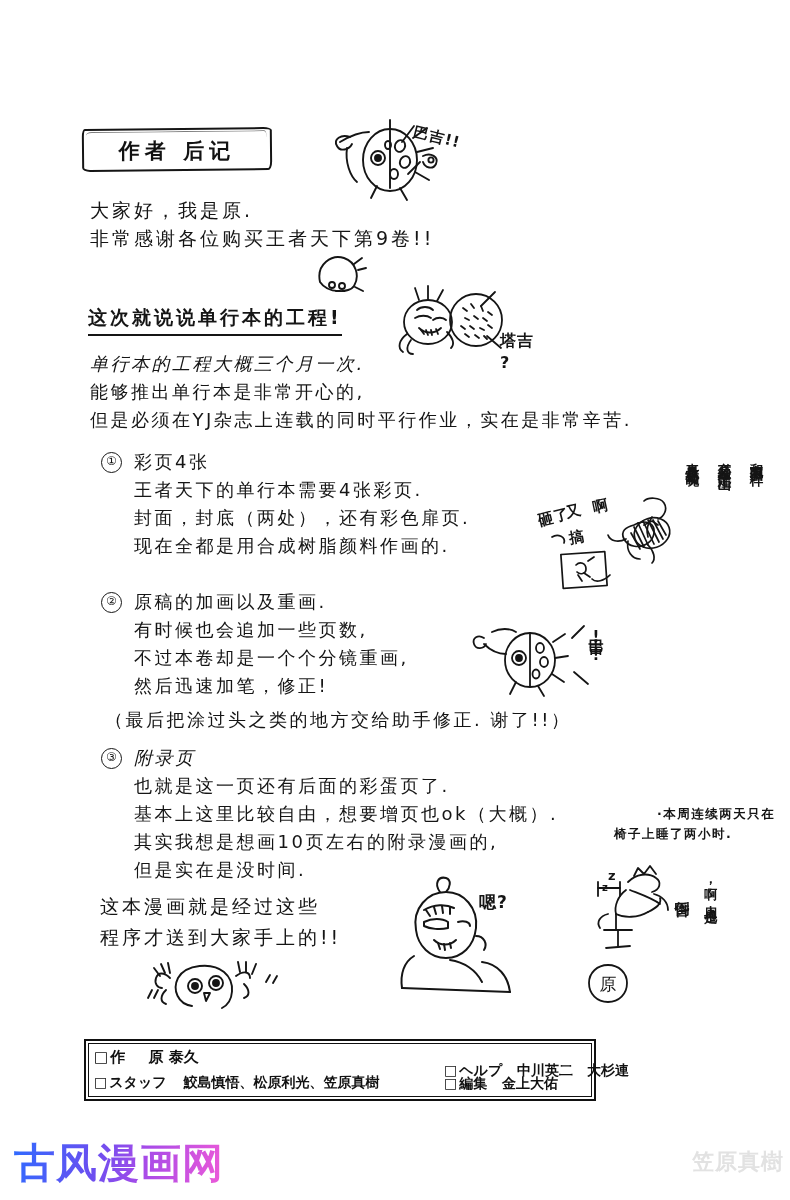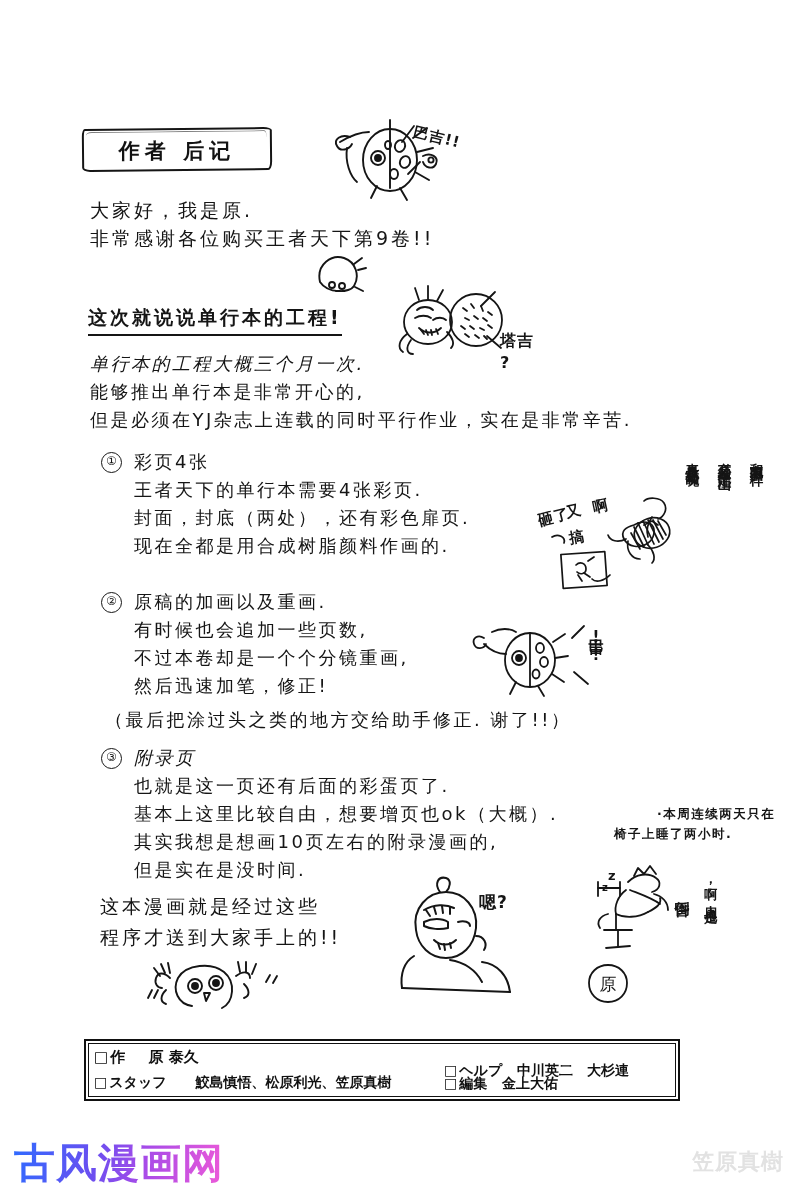--- a/index.html
+++ b/index.html
@@ -99,21 +99,21 @@
   }
 
   
   .doodle { position: absolute; }
   .doodle svg { display: block; overflow: visible; }
 
   
   #credits-box {
     position: absolute;
     left: 84px; top: 1039px;
-    width: 596px; height: 62px;
+    width: 512px; height: 62px;
     border: 2px solid #111;
     box-sizing: border-box;
     background: #fff;
   }
   #credits-box .inner {
     position: absolute;
     inset: 2px;
     border: 1px solid #111;
   }
   .cred-row {
@@ -430,21 +430,21 @@
   <div id="credits-box">
     <div class="inner"></div>
 
     <div class="cred-row r1">
       <span class="sqr">作</span>
       <span style="margin-left:18px;">原 泰久</span>
     </div>
 
     <div class="cred-row r2">
       <span class="sqr">スタッフ</span>
-      <span style="margin-left:24px;">鮫島慎悟、松原利光、笠原真樹</span>
+      <span style="margin-left:12px;">鮫島慎悟、松原利光、笠原真樹</span>
     </div>
 
     <div class="cred-col2 r1">
       <span class="sqr">ヘルプ</span>
       <span style="margin-left:10px;">中川英二　大杉連</span>
     </div>
 
     <div class="cred-col2 r2">
       <span class="sqr">編集</span>
       <span style="margin-left:10px;">金上大佑</span>

